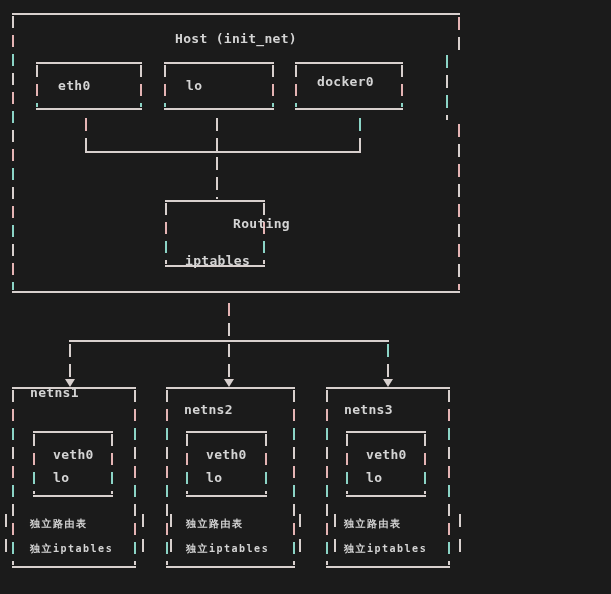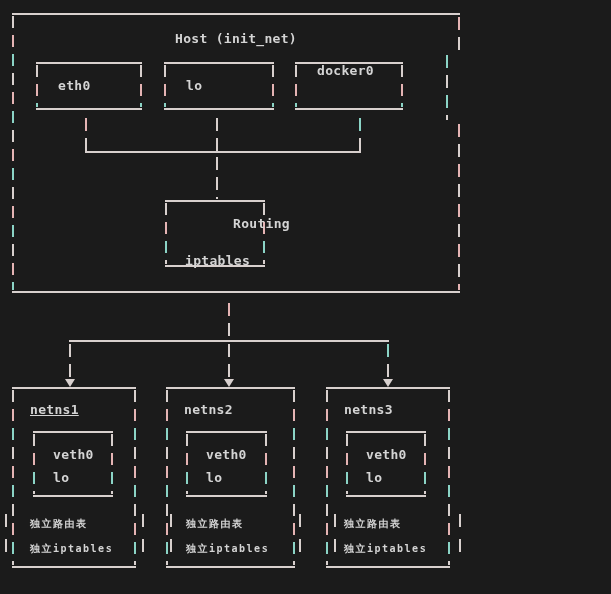--- a/index.html
+++ b/index.html
@@ -54,21 +54,21 @@
 
   <div class="lbl" style="left:175px;top:32px;">Host (init_net)</div>
 
   <div class="box" style="left:36px;top:62px;width:106px;height:48px;"></div>
   <div class="lbl" style="left:58px;top:79px;">eth0</div>
 
   <div class="box" style="left:164px;top:62px;width:110px;height:48px;"></div>
   <div class="lbl" style="left:186px;top:79px;">lo</div>
 
   <div class="box" style="left:295px;top:62px;width:108px;height:48px;"></div>
-  <div class="lbl" style="left:317px;top:64px;">docker0</div>
+  <div class="lbl" style="left:317px;top:75px;">docker0</div>
 
   <div class="vl pink" style="left:85px;top:118px;height:34px;"></div>
   <div class="vl" style="left:216px;top:118px;height:34px;"></div>
   <div class="vl cyan" style="left:359px;top:118px;height:34px;"></div>
   <div class="hl" style="left:85px;top:151px;width:276px;"></div>
   <div class="vl" style="left:216px;top:157px;height:42px;"></div>
 
   <div class="box" style="left:165px;top:200px;width:100px;height:67px;"></div>
   <div class="lbl" style="left:185px;top:217px;margin-left:48px;">Routing</div>
   <div class="lbl" style="left:185px;top:254px;">iptables</div>
@@ -76,21 +76,21 @@
   <div class="vl pink" style="left:228px;top:303px;height:37px;"></div>
   <div class="hl" style="left:69px;top:340px;width:320px;"></div>
   <div class="vl" style="left:69px;top:344px;height:34px;"></div>
   <div class="vl" style="left:228px;top:344px;height:34px;"></div>
   <div class="vl cyan" style="left:387px;top:344px;height:34px;"></div>
   <span class="arr" style="left:65px;top:379px;"></span>
   <span class="arr" style="left:224px;top:379px;"></span>
   <span class="arr" style="left:383px;top:379px;"></span>
 
   <div class="box" style="left:12px;top:387px;width:124px;height:181px;"></div>
-  <div class="lbl" style="left:30px;top:403px;text-decoration:underline;">netns1</div>
+  <div class="lbl" style="left:30px;top:386px;">netns1</div>
   <div class="box" style="left:33px;top:431px;width:80px;height:66px;"></div>
   <div class="lbl" style="left:53px;top:448px;">veth0</div>
   <div class="lbl" style="left:53px;top:471px;">lo</div>
   <div class="note" style="left:30px;top:516px;">独立路由表</div>
   <div class="note" style="left:30px;top:541px;">独立iptables</div>
   <div class="vl sparse" style="left:5px;top:514px;height:40px;"></div>
   <div class="vl sparse" style="left:142px;top:514px;height:40px;"></div>
 
   <div class="box" style="left:166px;top:387px;width:129px;height:181px;"></div>
   <div class="lbl" style="left:184px;top:403px;">netns2</div>

